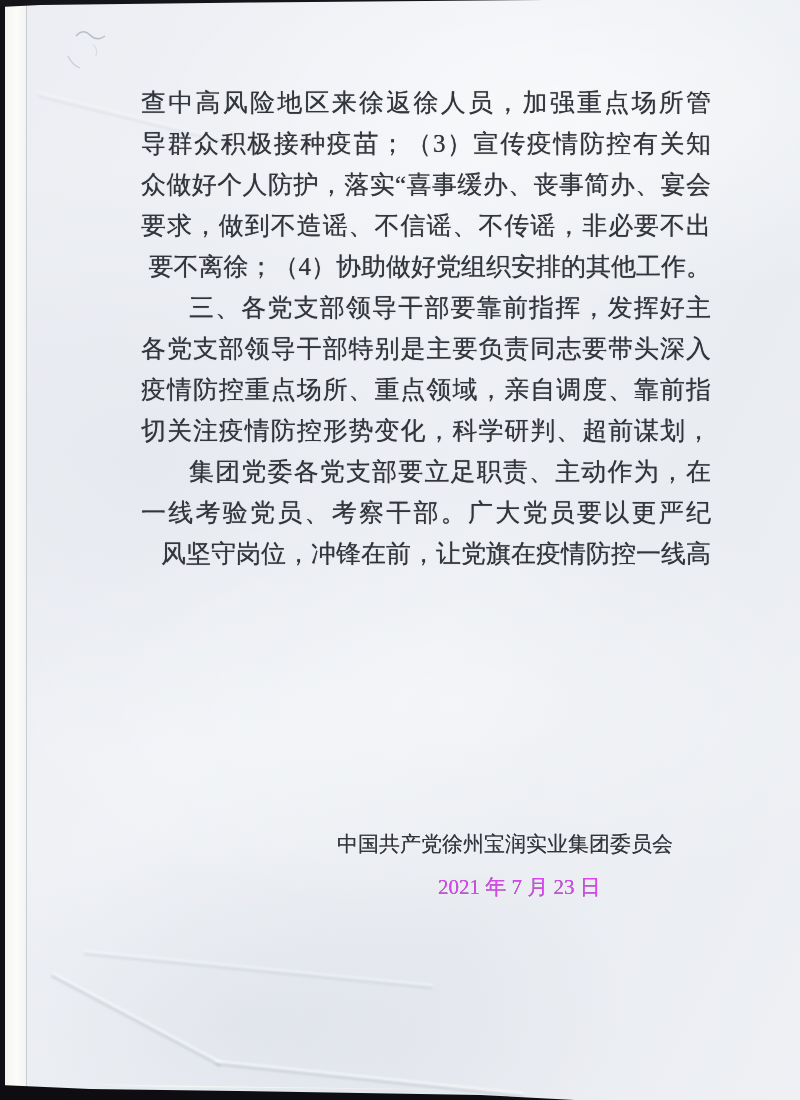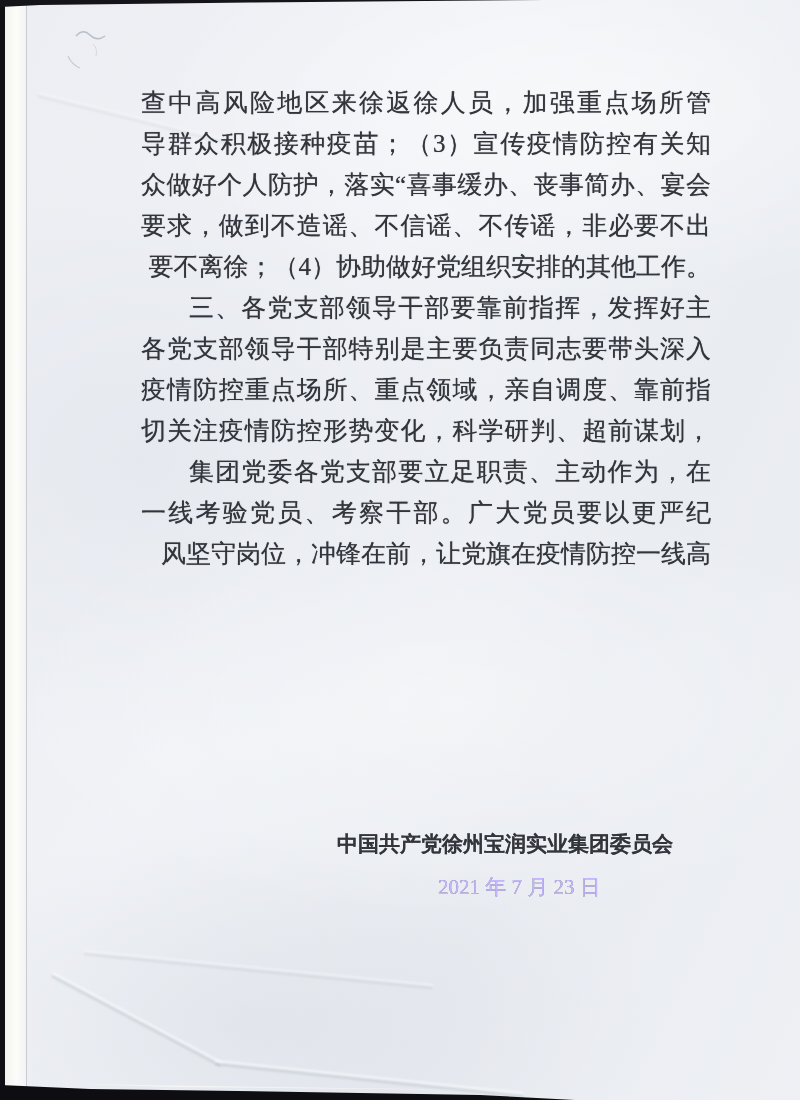--- a/index.html
+++ b/index.html
@@ -93,29 +93,28 @@
   .signature {
     position: absolute;
     left: 337px;
     top: 830px;
     font-size: 21px;
     line-height: 28px;
     letter-spacing: 0px;
     color: #33353c;
     text-shadow: 0 0 0.6px rgba(51, 53, 60, 0.75);
     white-space: nowrap;
-    font-weight: bold;
   }
   .date {
     position: absolute;
     left: 438px;
     top: 873px;
     font-size: 21px;
     line-height: 28px;
-    color: #c4b5fd;
+    color: #d946ef;
     text-shadow: 0 0 0.6px rgba(51, 53, 60, 0.75);
     white-space: nowrap;
   }
 
   .edge-artifacts {
     position: absolute;
     left: 0;
     top: 0;
     pointer-events: none;
   }

